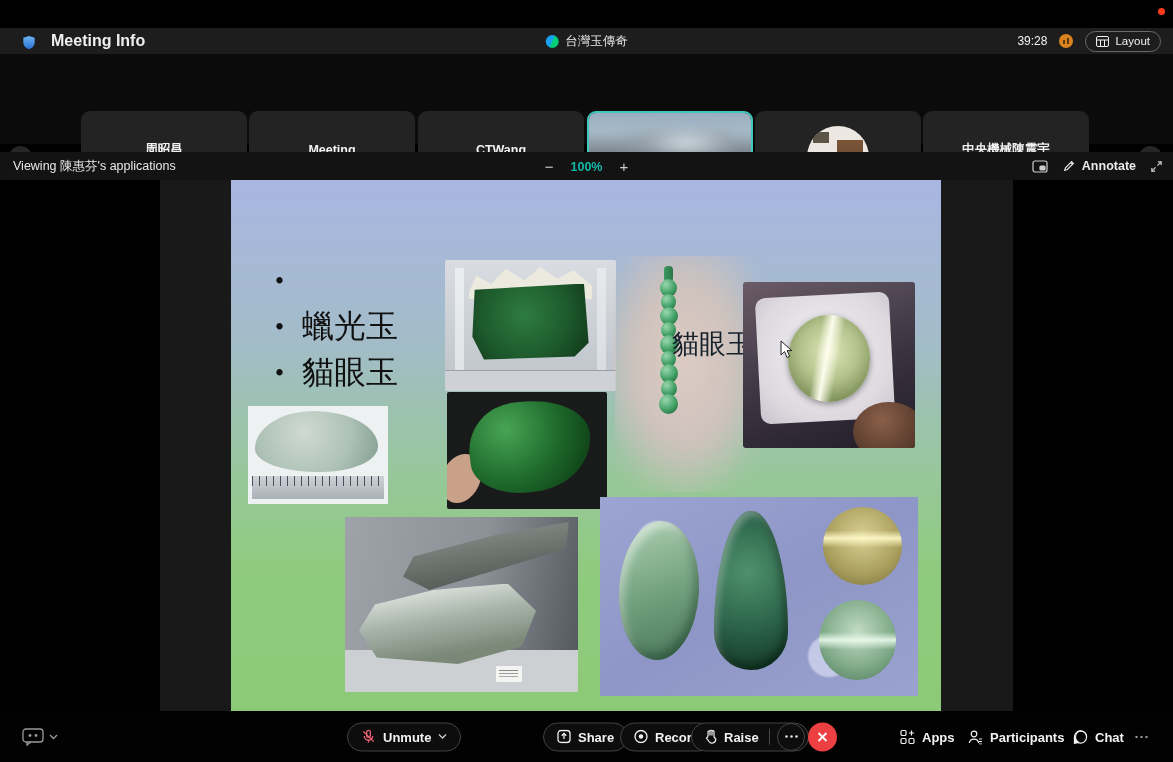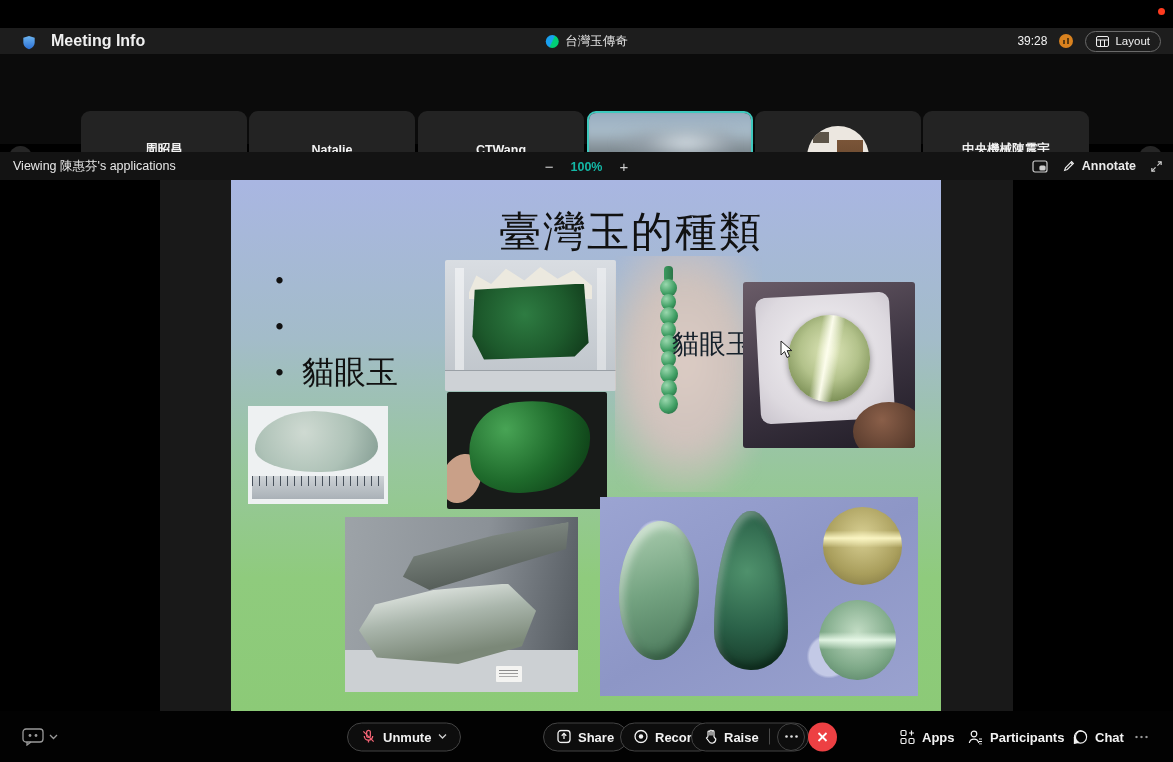--- a/index.html
+++ b/index.html
@@ -221,21 +221,21 @@
         <div class="tile-name">周昭昌</div>
         <div class="tile-status">
           <span class="qbadge">?</span>
           <span>Unverified</span>
         </div>
       </div>
     </div>
 
     <div class="tile" style="left:249px">
       <div class="tile-center">
-        <div class="tile-name">Natalie</div>
+        <div class="tile-name">Meeting</div>
         <div class="tile-status">
           <span class="qbadge">?</span>
           <span>Unverified</span>
         </div>
       </div>
       <svg class="mic-muted" viewBox="0 0 16 16" fill="none" stroke="#e87a8a" stroke-width="1.3">
         <rect x="6" y="1.5" width="4" height="7.5" rx="2"></rect>
           <path d="M3.5 7.5 a4.5 4.5 0 0 0 9 0"></path>
           <line x1="8" y1="12" x2="8" y2="14.5"></line>
           <line x1="2.5" y1="2.5" x2="13.5" y2="13.5"></line>
@@ -333,28 +333,28 @@
           <line x1="12" y1="2" x2="8" y2="6"></line>
           <polyline points="5.5,12 2,12 2,8.5"></polyline>
           <line x1="2" y1="12" x2="6" y2="8"></line>
       </svg>
     </div>
   </div>
 
   <div class="stage">
     <div class="letterbox"></div>
     <div class="slide">
-      <div class="slide-title">臺灣玉的種類</div>
 
       <div class="bullets">
         <div class="bullet-row">
             <span class="dot">•</span>
           </div>
         <div class="bullet-row">
             <span class="dot">•</span>
+          <span>蠟光玉</span>
           </div>
         <div class="bullet-row">
             <span class="dot">•</span>
           <span>貓眼玉</span>
           </div>
       </div>
 
       <div class="ph ph-case">
         <div class="case-glass-l"></div>
           <div class="case-glass-r"></div>

